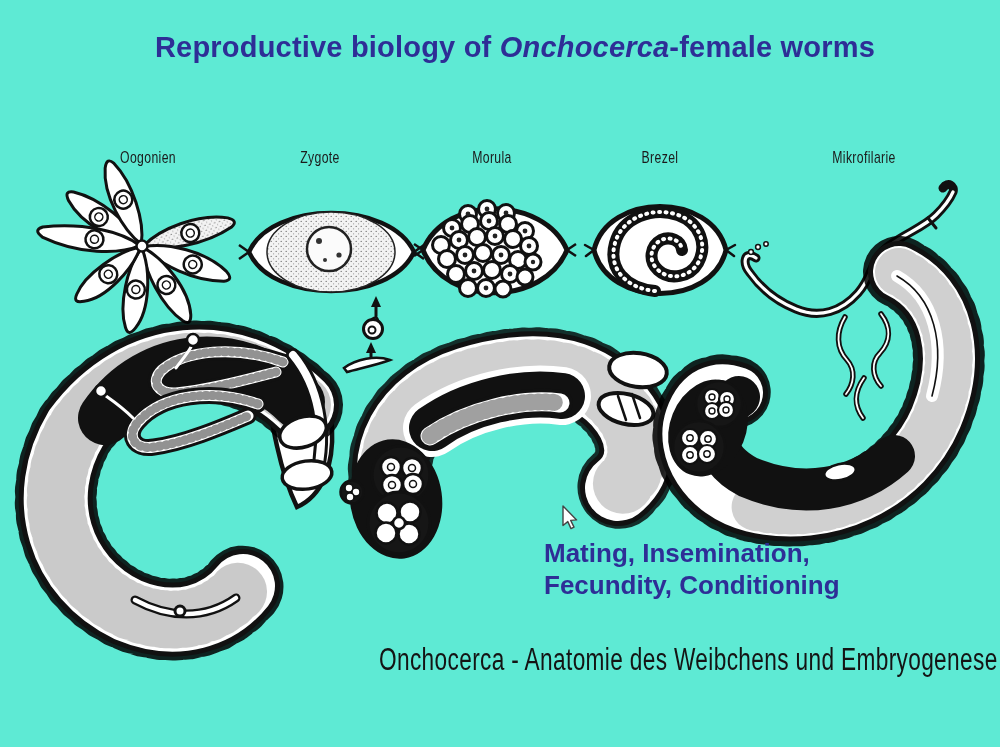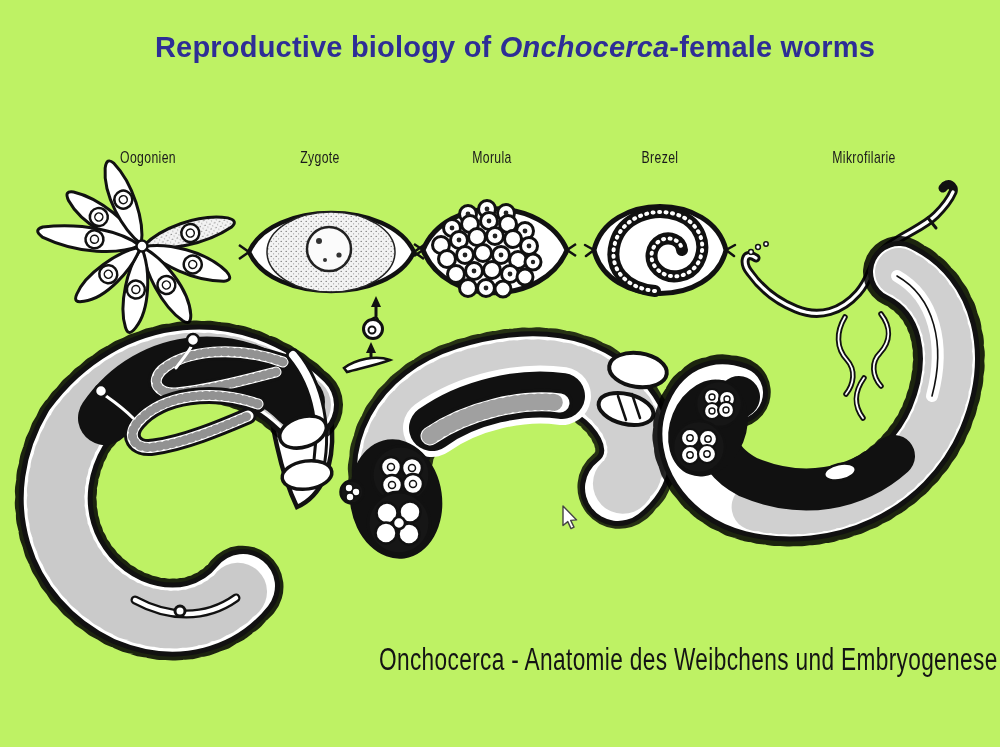--- a/index.html
+++ b/index.html
@@ -1,17 +1,17 @@
 <!DOCTYPE html>
 <html><head>
 <meta charset="utf-8">
 <style>
   html,body{margin:0;padding:0;background:#ffffff;}
   .slide{
-    position:relative;width:1000px;height:747px;background:#bef264;
+    position:relative;width:1000px;height:747px;background:#5eead4;
     overflow:hidden;font-family:"Liberation Sans",sans-serif;
   }
   .artwork{position:absolute;left:0;top:0;width:1000px;height:747px;}
   .title{
     position:absolute;left:40px;right:10px;top:31px;text-align:center;
     font-size:29px;font-weight:bold;color:#2e2e96;letter-spacing:0.2px;
     white-space:nowrap;
   }
   .title .it{font-style:italic;}
   .stage-label{
@@ -326,16 +326,20 @@
   <div class="title">
     <span>Reproductive biology of </span><span class="it">Onchocerca</span><span>-female worms</span>
   </div>
 
   <div class="stage-label lbl-oogonien">Oogonien</div>
   <div class="stage-label lbl-zygote">Zygote</div>
   <div class="stage-label lbl-morula">Morula</div>
   <div class="stage-label lbl-brezel">Brezel</div>
   <div class="stage-label lbl-mikrofilarie">Mikrofilarie</div>
 
+  <div class="mating">
+    <div>Mating, Insemination,</div>
+    <div>Fecundity, Conditioning</div>
+  </div>
 
   <div class="caption">Onchocerca - Anatomie des Weibchens und Embryogenese</div>
 
 </div>
 
 </body></html>

